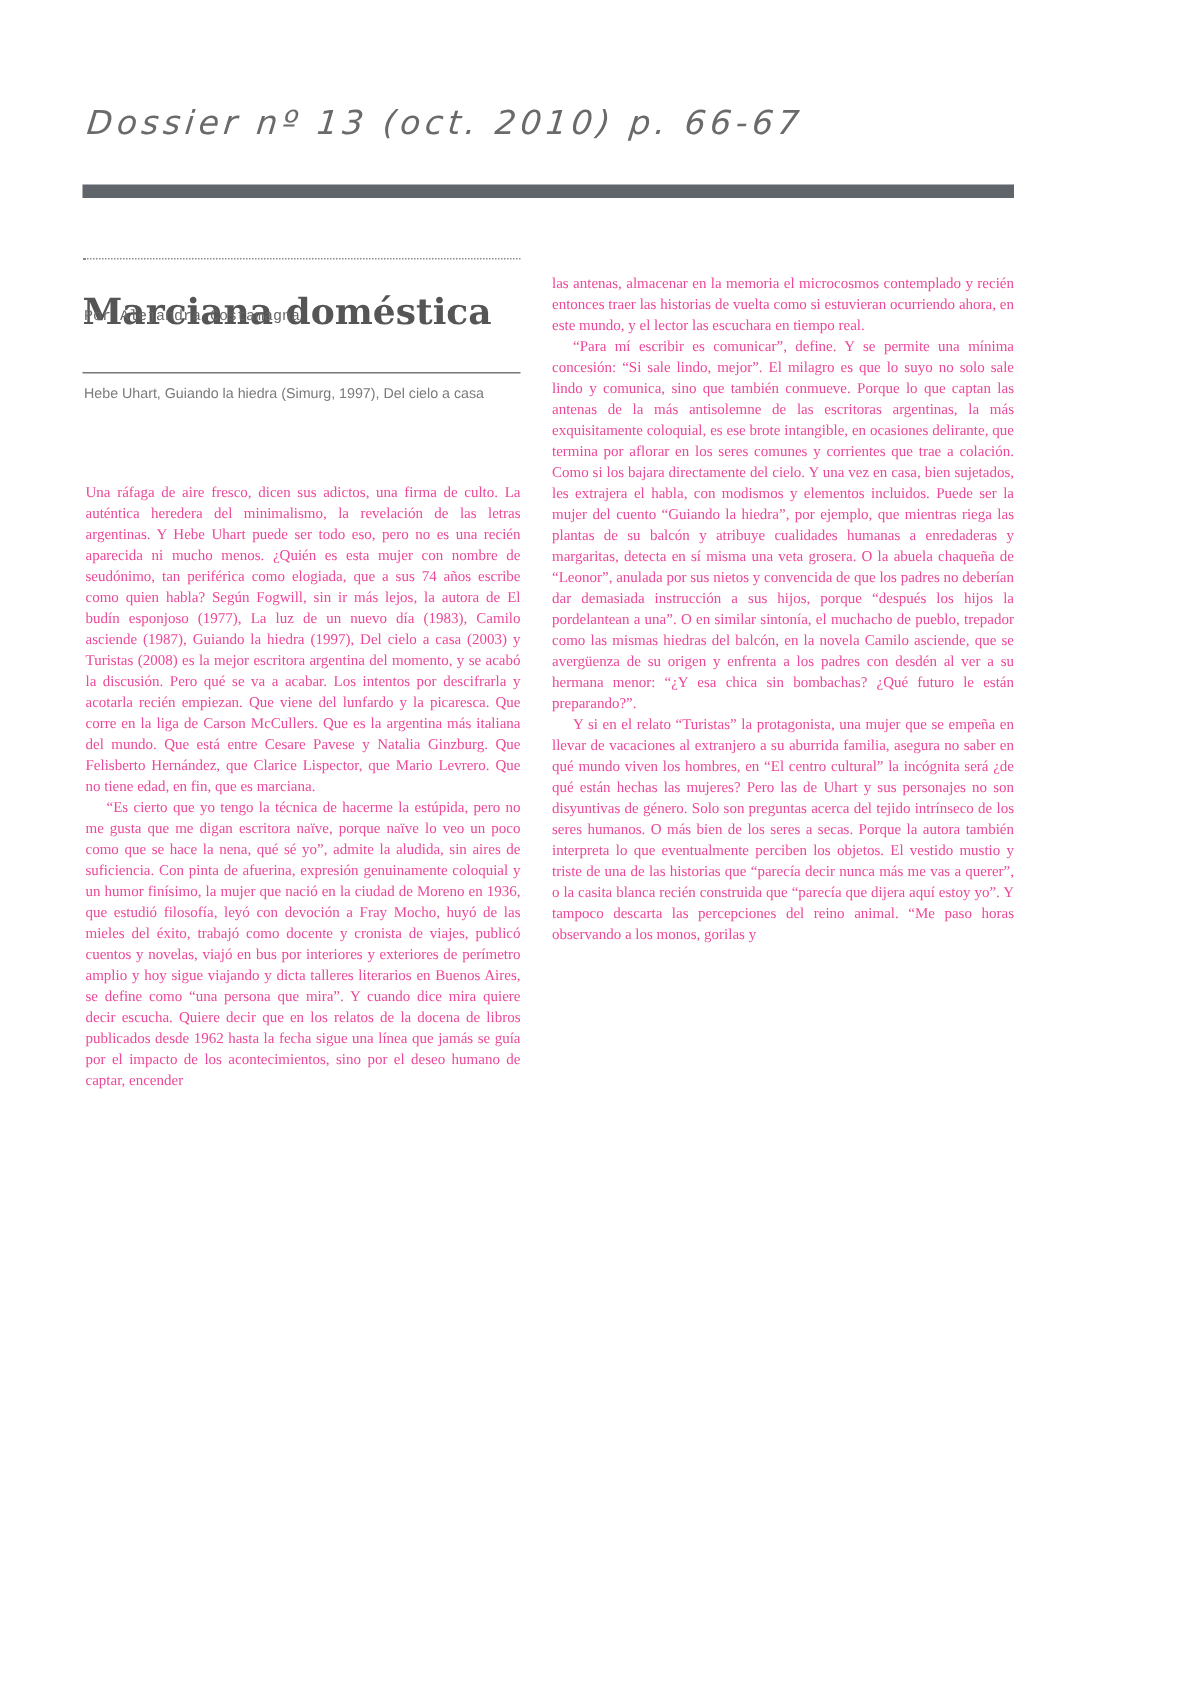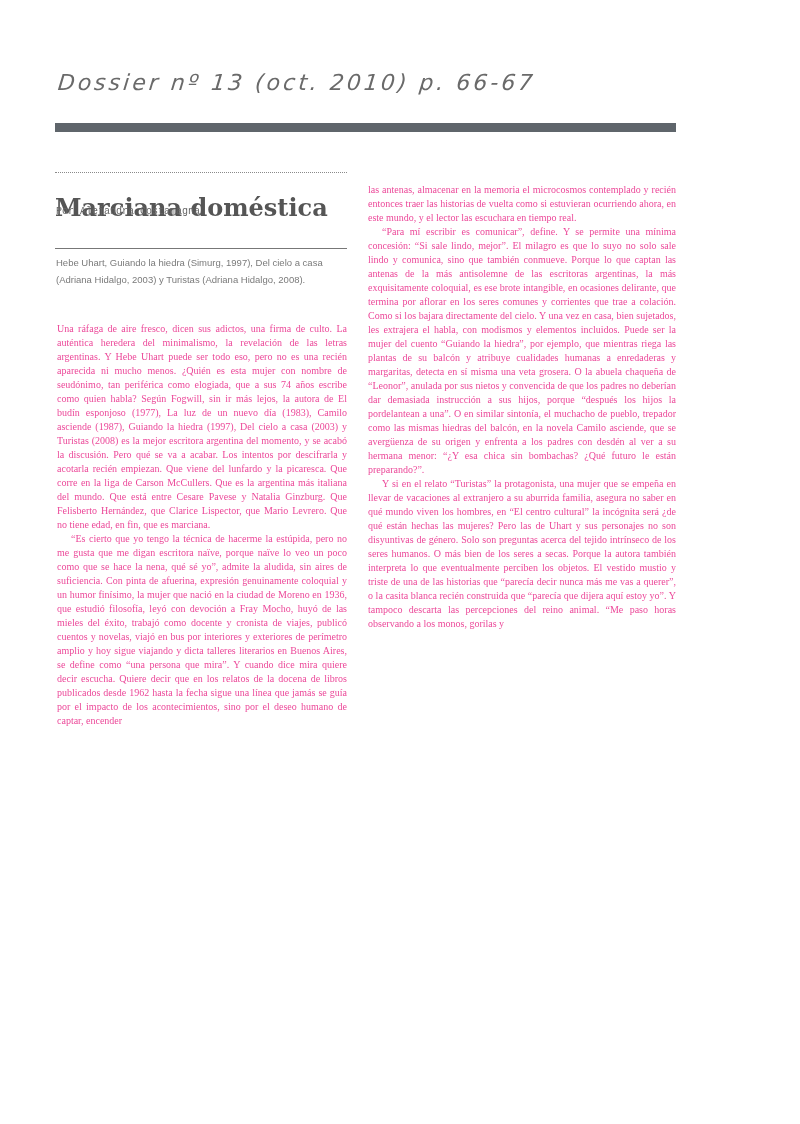--- a/index.html
+++ b/index.html
@@ -55,21 +55,20 @@
 
 <div class="handnote">Dossier nº 13 (oct. 2010) p. 66-67</div>
 <div class="heavy-rule"></div>
 <div class="dotted-rule"></div>
 
 <h1 class="title" style="margin:0">Marciana doméstica</h1>
 <div class="byline">Por Alejandra Costamagna</div>
 <div class="thin-rule"></div>
 <div class="credits">
   <div>Hebe Uhart, Guiando la hiedra (Simurg, 1997), Del cielo a casa</div>
-  <div>(Adriana Hidalgo, 2003) y Turistas (Adriana Hidalgo, 2008).</div>
 </div>
 
 <div class="col col-left">
   <p class="lead">Una ráfaga de aire fresco, dicen sus adictos, una firma de culto. La auténtica heredera del minimalismo, la revelación de las letras argentinas. Y Hebe Uhart puede ser todo eso, pero no es una recién aparecida ni mucho menos. ¿Quién es esta mujer con nombre de seudónimo, tan periférica como elogiada, que a sus 74 años escribe como quien habla? Según Fogwill, sin ir más lejos, la autora de El budín esponjoso (1977), La luz de un nuevo día (1983), Camilo asciende (1987), Guiando la hiedra (1997), Del cielo a casa (2003) y Turistas (2008) es la mejor escritora argentina del momento, y se acabó la discusión. Pero qué se va a acabar. Los intentos por descifrarla y acotarla recién empiezan. Que viene del lunfardo y la picaresca. Que corre en la liga de Carson McCullers. Que es la argentina más italiana del mundo. Que está entre Cesare Pavese y Natalia Ginzburg. Que Felisberto Hernández, que Clarice Lispector, que Mario Levrero. Que no tiene edad, en fin, que es marciana.</p>
   <p>“Es cierto que yo tengo la técnica de hacerme la estúpida, pero no me gusta que me digan escritora naïve, porque naïve lo veo un poco como que se hace la nena, qué sé yo”, admite la aludida, sin aires de suficiencia. Con pinta de afuerina, expresión genuinamente coloquial y un humor finísimo, la mujer que nació en la ciudad de Moreno en 1936, que estudió filosofía, leyó con devoción a Fray Mocho, huyó de las mieles del éxito, trabajó como docente y cronista de viajes, publicó cuentos y novelas, viajó en bus por interiores y exteriores de perímetro amplio y hoy sigue viajando y dicta talleres literarios en Buenos Aires, se define como “una persona que mira”. Y cuando dice mira quiere decir escucha. Quiere decir que en los relatos de la docena de libros publicados desde 1962 hasta la fecha sigue una línea que jamás se guía por el impacto de los acontecimientos, sino por el deseo humano de captar, encender</p>
 </div>
 
 <div class="col col-right">
   <p class="noindent">las antenas, almacenar en la memoria el microcosmos contemplado y recién entonces traer las historias de vuelta como si estuvieran ocurriendo ahora, en este mundo, y el lector las escuchara en tiempo real.</p>
   <p>“Para mí escribir es comunicar”, define. Y se permite una mínima concesión: “Si sale lindo, mejor”. El milagro es que lo suyo no solo sale lindo y comunica, sino que también conmueve. Porque lo que captan las antenas de la más antisolemne de las escritoras argentinas, la más exquisitamente coloquial, es ese brote intangible, en ocasiones delirante, que termina por aflorar en los seres comunes y corrientes que trae a colación. Como si los bajara directamente del cielo. Y una vez en casa, bien sujetados, les extrajera el habla, con modismos y elementos incluidos. Puede ser la mujer del cuento “Guiando la hiedra”, por ejemplo, que mientras riega las plantas de su balcón y atribuye cualidades humanas a enredaderas y margaritas, detecta en sí misma una veta grosera. O la abuela chaqueña de “Leonor”, anulada por sus nietos y convencida de que los padres no deberían dar demasiada instrucción a sus hijos, porque “después los hijos la pordelantean a una”. O en similar sintonía, el muchacho de pueblo, trepador como las mismas hiedras del balcón, en la novela Camilo asciende, que se avergüenza de su origen y enfrenta a los padres con desdén al ver a su hermana menor: “¿Y esa chica sin bombachas? ¿Qué futuro le están preparando?”.</p>

